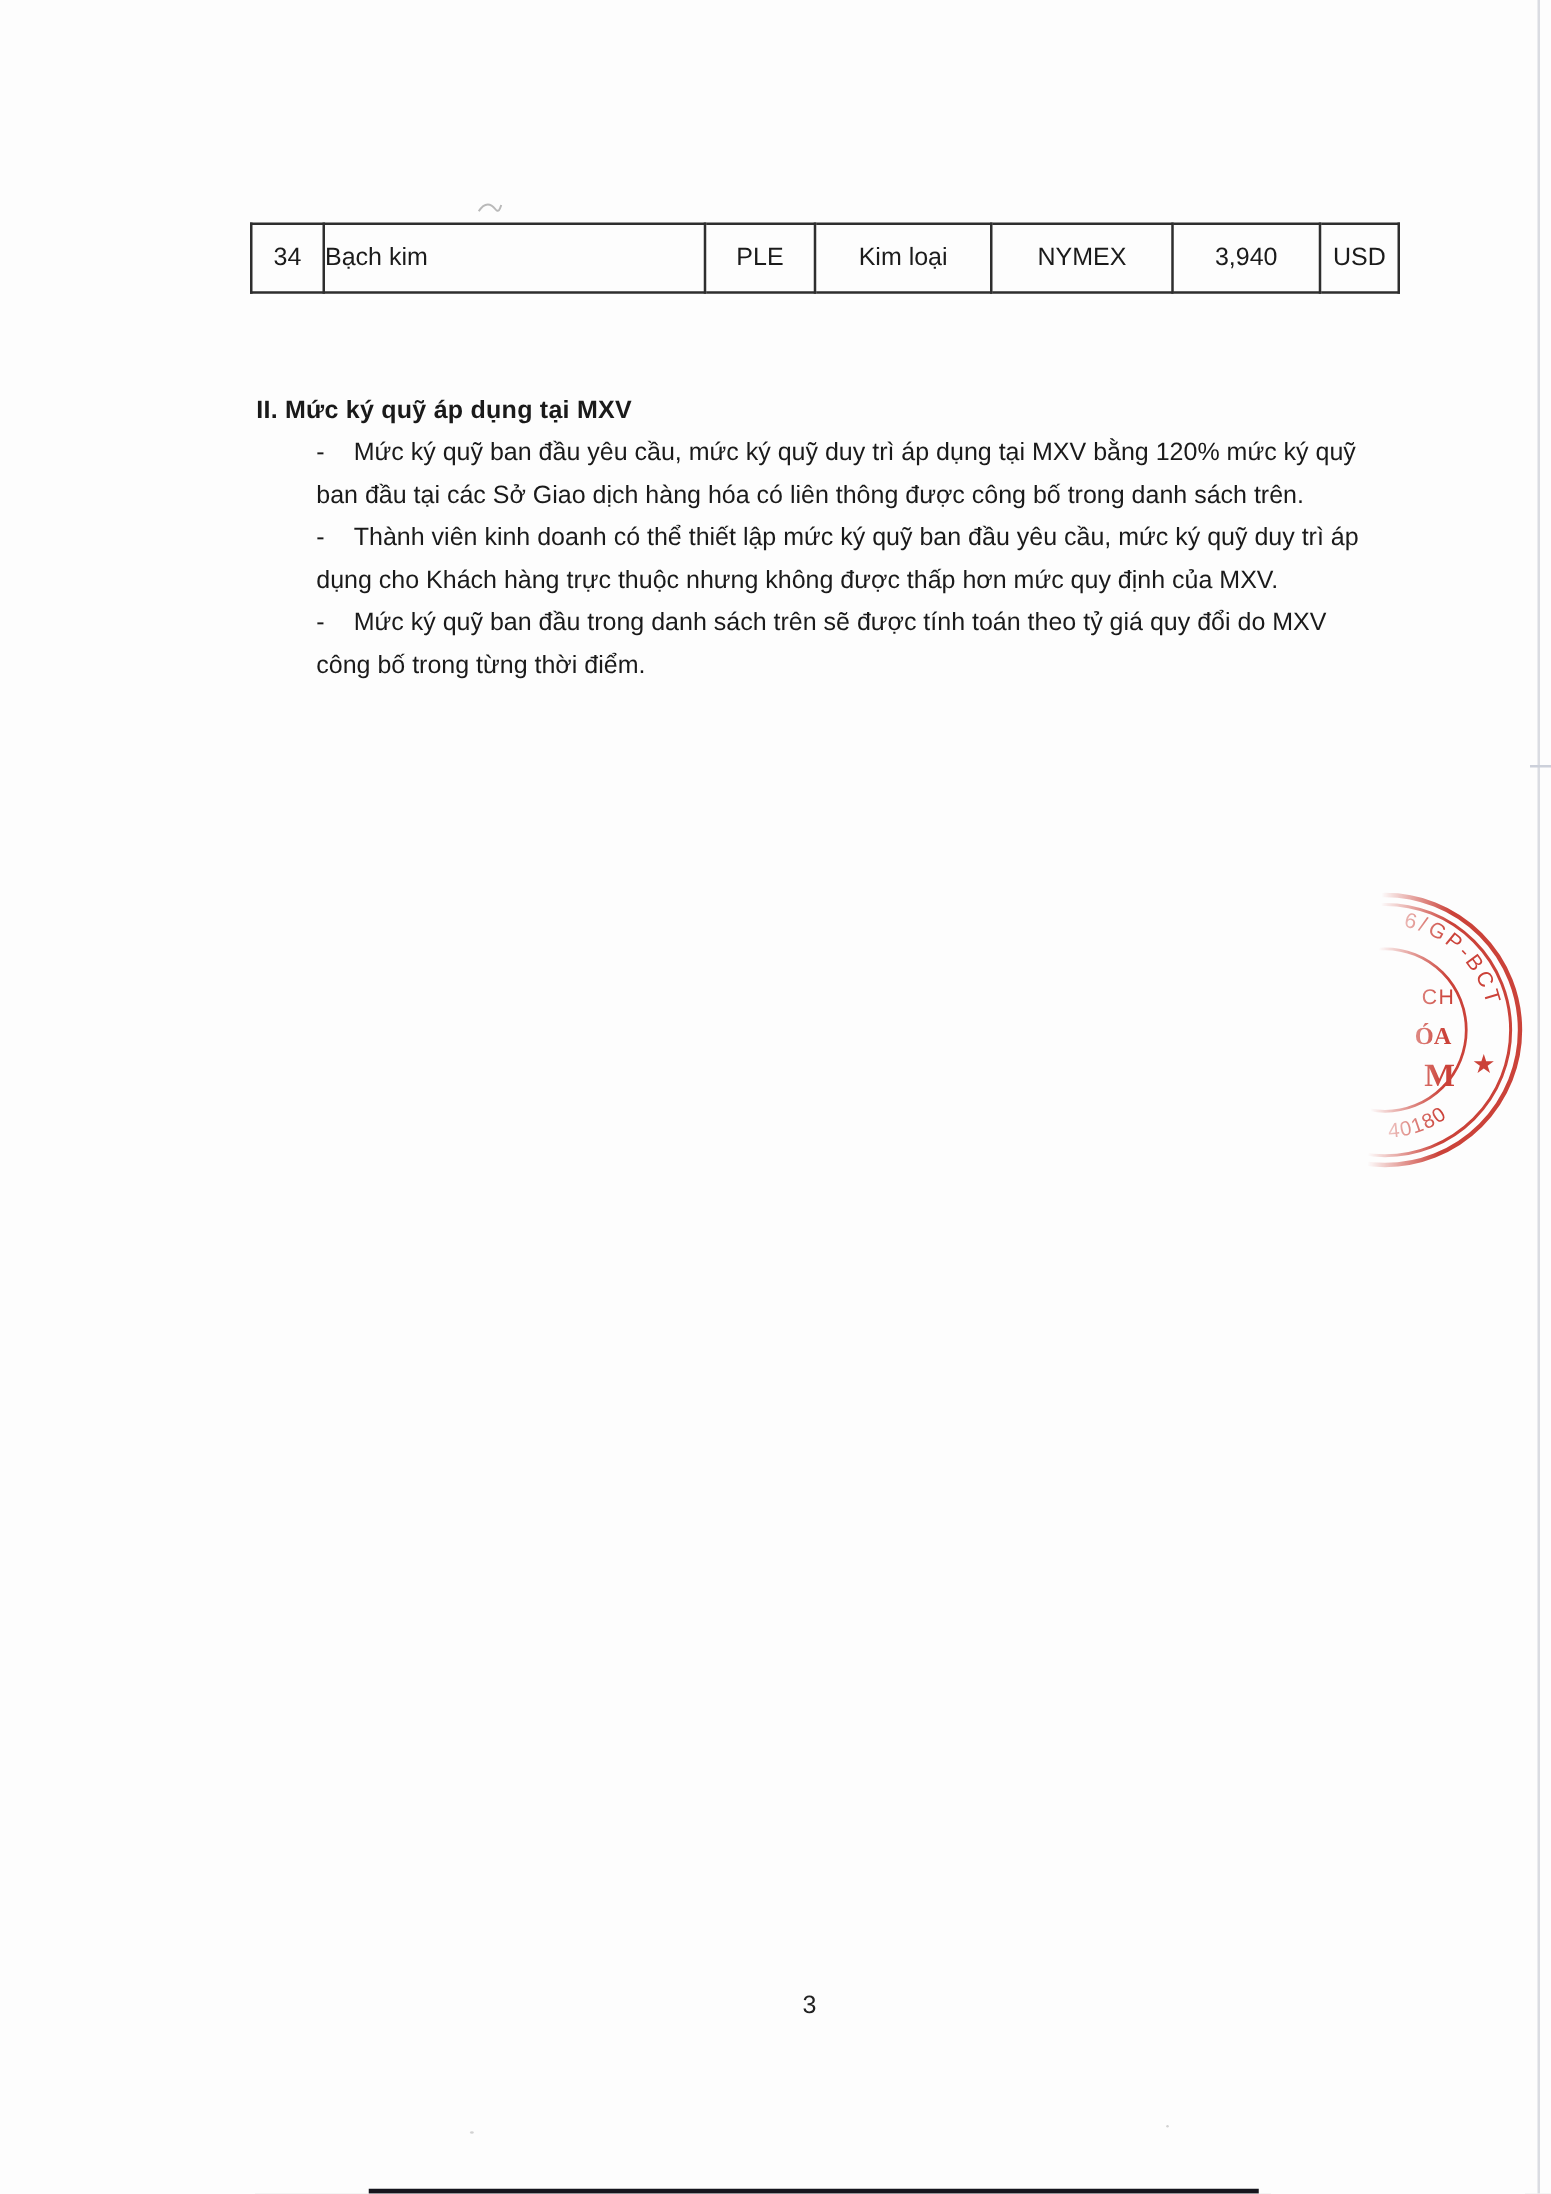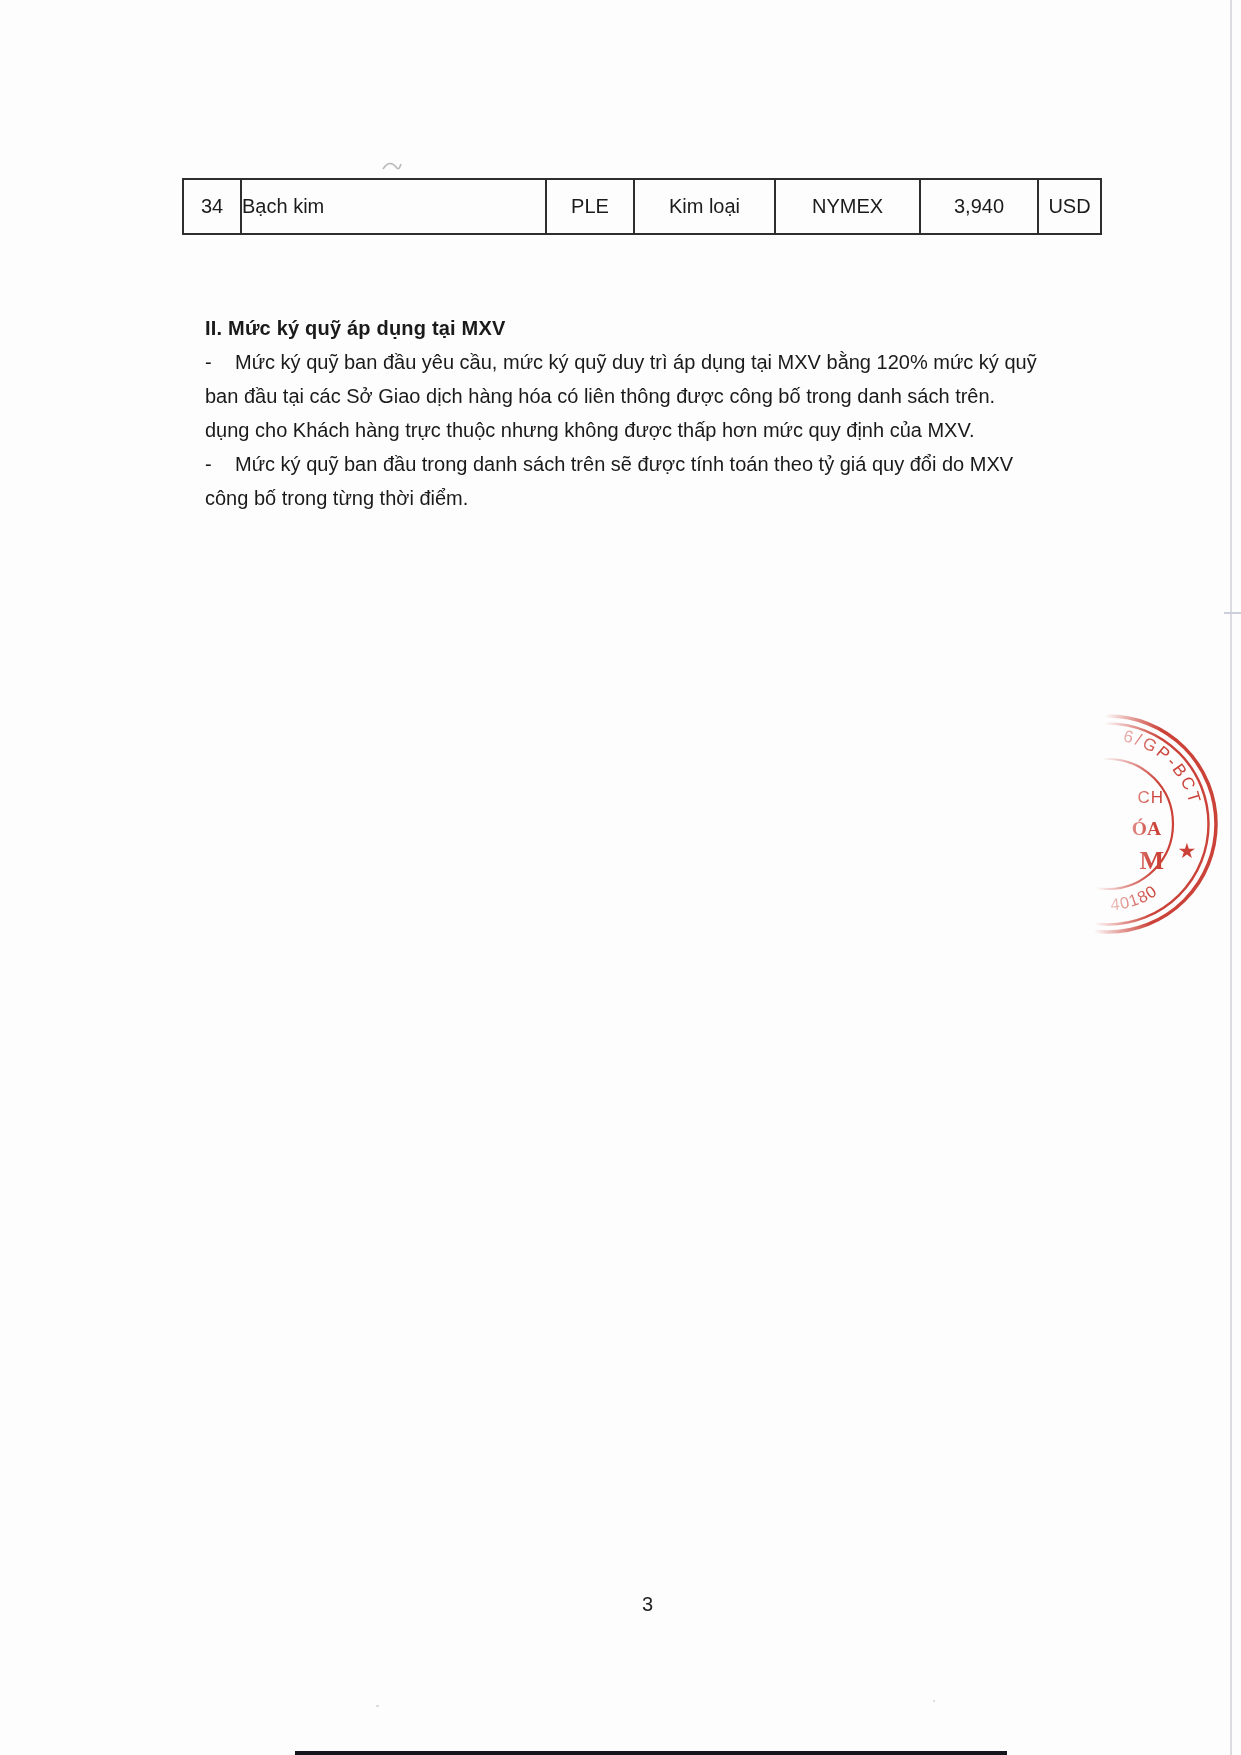--- a/index.html
+++ b/index.html
@@ -6,38 +6,38 @@
   .page{
     position:relative;
     width:1241px;height:1755px;
     background:#fdfdfd;
     font-family:"Liberation Sans", sans-serif;
     color:#1c1c1c;
     overflow:hidden;
   }
   
   .margin-table{
-    position:absolute;left:182px;top:178px;
+    position:absolute;left:200px;top:178px;
     border-collapse:collapse;table-layout:fixed;
   }
   .margin-table td{
     border:2px solid #2e2e2e;
     font-size:20px;color:#1b1b1b;
     text-align:center;vertical-align:middle;
     padding:0;height:53px;
     white-space:nowrap;overflow:hidden;
   }
   .margin-table td.col-name{text-align:left;}
   
   .section{
     position:absolute;left:205px;top:311px;width:912px;
     font-size:20px;line-height:34px;color:#1a1a1a;
   }
   .section .heading{font-weight:bold;letter-spacing:.2px;}
-  .section .tline{white-space:nowrap;}
+  .section .tline{white-space:nowrap;margin-left:48px;}
   .section .dash{display:inline-block;width:30px;}
   
   .page-number{
     position:absolute;left:610px;top:1593px;width:75px;
     text-align:center;font-size:20px;color:#222;
   }
   
   .stamp{
     position:absolute;left:985px;top:700px;width:256px;height:245px;
     -webkit-mask-image:linear-gradient(93deg, transparent 0%, transparent 45%, rgba(0,0,0,.55) 56%, #000 66%);
@@ -97,20 +97,21 @@
           <td class="col-currency">USD</td>
         </tr>
       </tbody>
   </table>
 
   <div class="section">
     <div class="heading">II. Mức ký quỹ áp dụng tại MXV</div>
     <div id="section-lines">
         <div class="tline"><span class="dash">-</span><span>Mức ký quỹ ban đầu yêu cầu, mức ký quỹ duy trì áp dụng tại MXV bằng 120% mức ký quỹ</span></div>
         <div class="tline"><span>ban đầu tại các Sở Giao dịch hàng hóa có liên thông được công bố trong danh sách trên.</span></div>
+        <div class="tline"><span class="dash">-</span><span>Thành viên kinh doanh có thể thiết lập mức ký quỹ ban đầu yêu cầu, mức ký quỹ duy trì áp</span></div>
         <div class="tline"><span>dụng cho Khách hàng trực thuộc nhưng không được thấp hơn mức quy định của MXV.</span></div>
         <div class="tline"><span class="dash">-</span><span>Mức ký quỹ ban đầu trong danh sách trên sẽ được tính toán theo tỷ giá quy đổi do MXV</span></div>
         <div class="tline"><span>công bố trong từng thời điểm.</span></div>
       </div>
   </div>
 
   <svg class="stamp" width="256" height="245" viewBox="985 700 256 245">
     <circle class="ring" cx="1108" cy="824" r="108" stroke-width="3.5"></circle>
     <circle class="ring" cx="1108" cy="824" r="100.5" stroke-width="2.4"></circle>
     <circle class="ring" cx="1108" cy="824" r="65" stroke-width="2.2"></circle>

